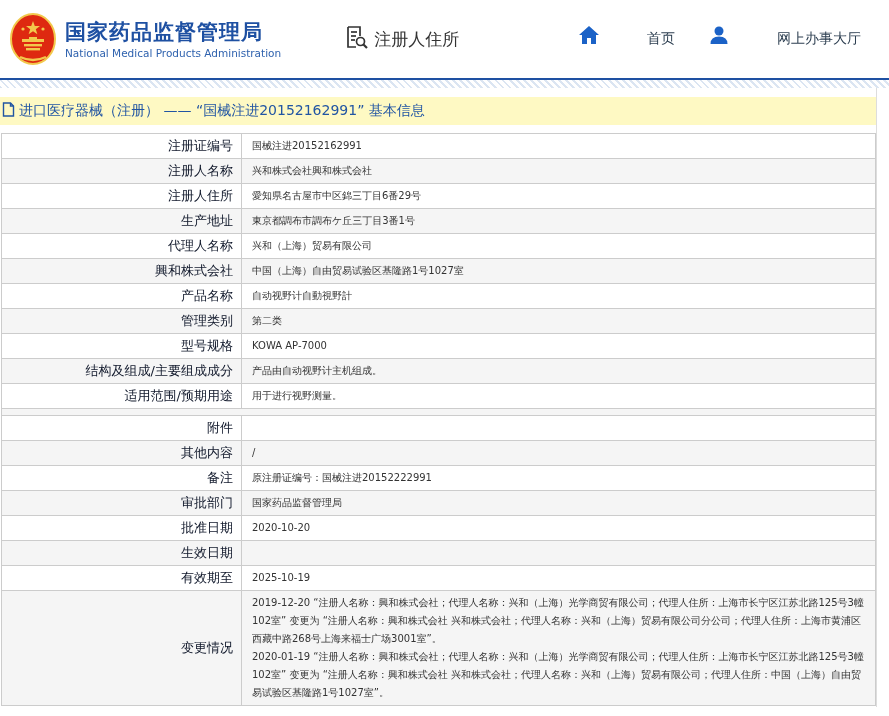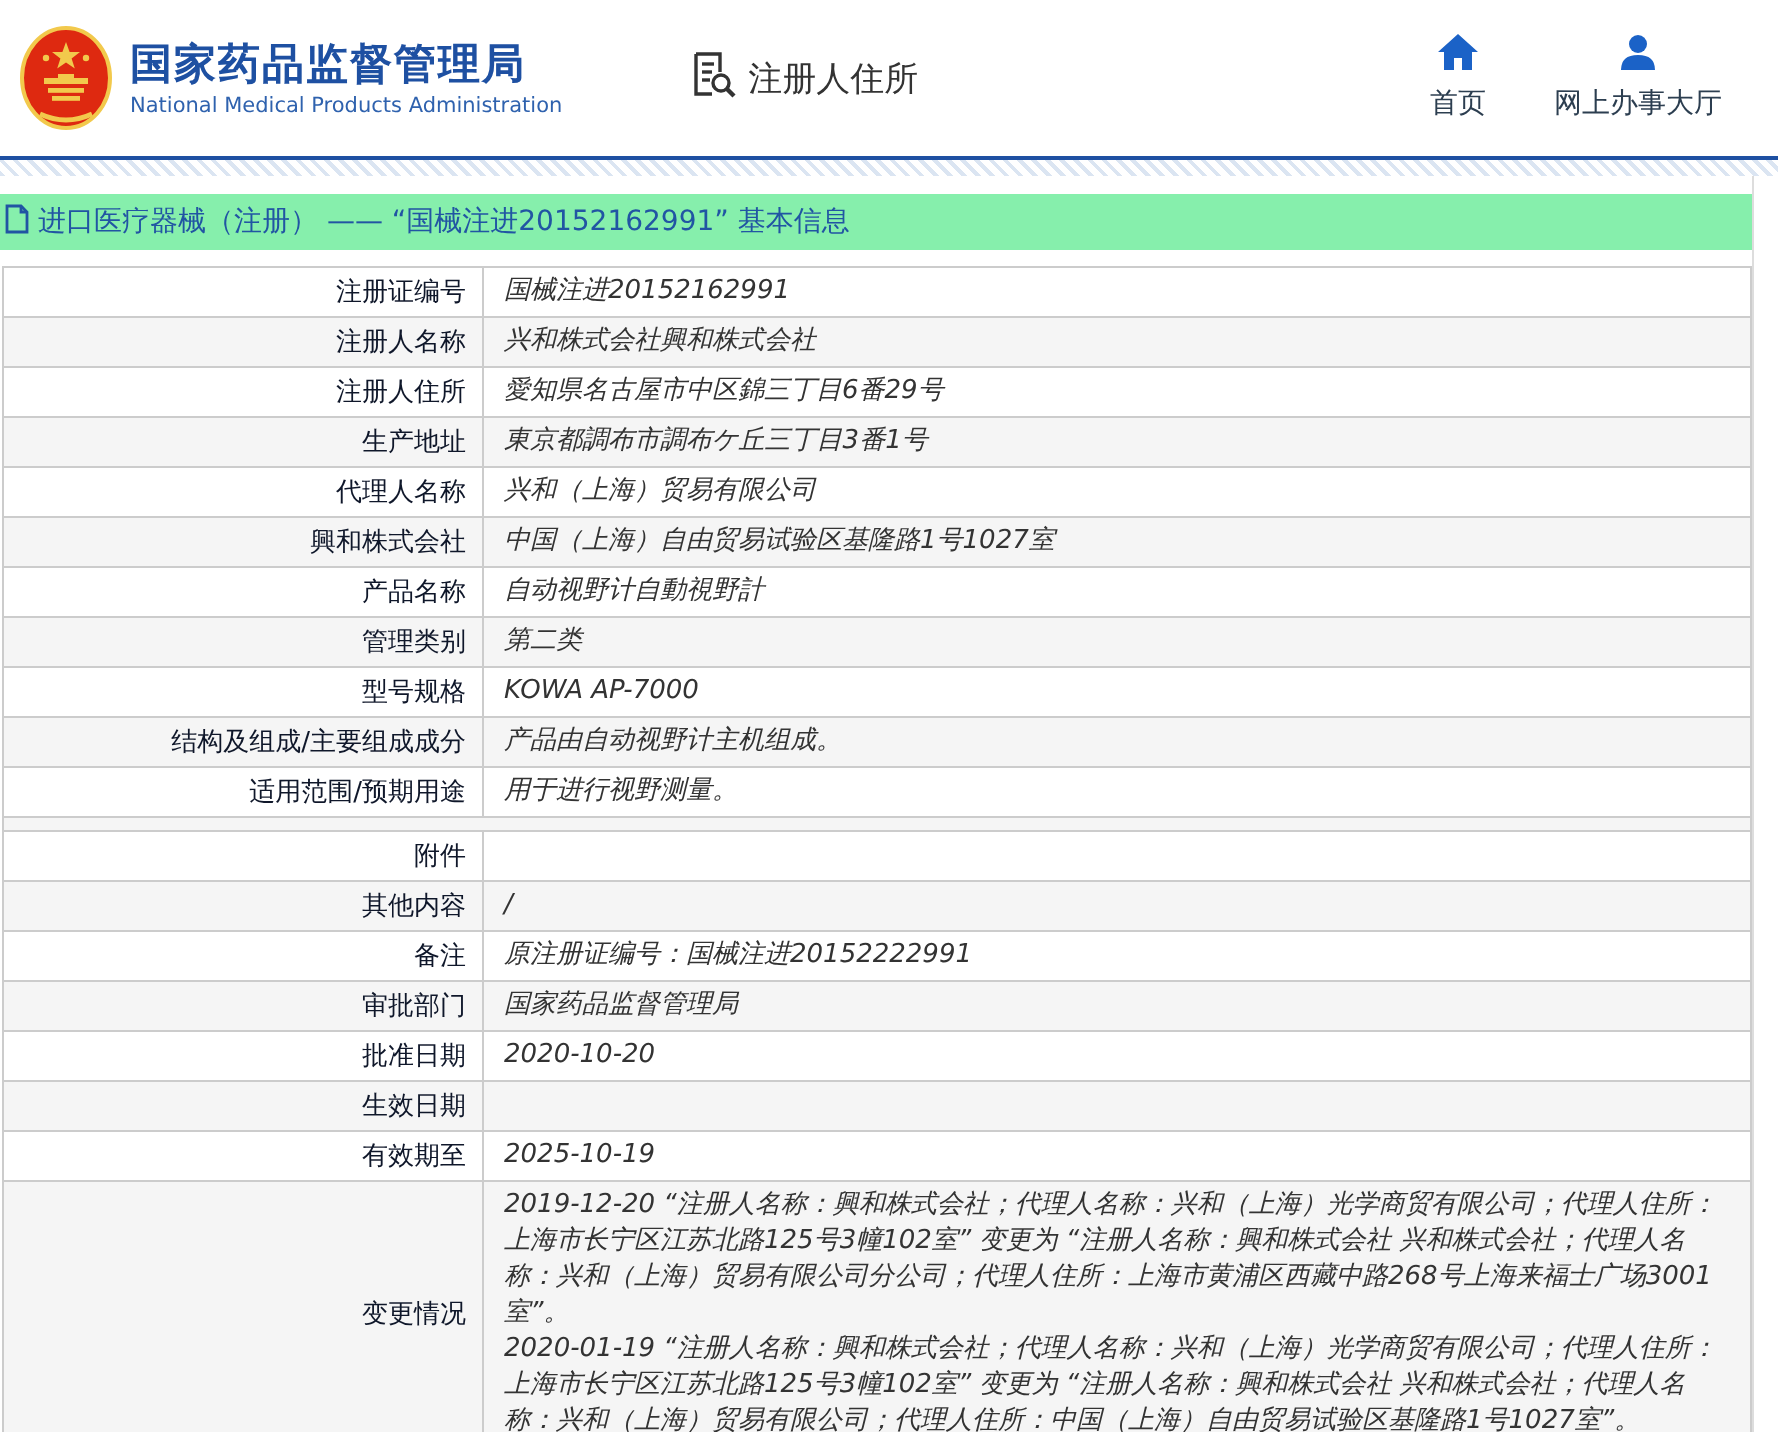--- a/index.html
+++ b/index.html
@@ -11,40 +11,40 @@
   
   .hdr{height:78px;display:flex;align-items:center;position:relative;background:#fff;}
   .logo{width:46px;height:52px;margin-left:10px;flex:0 0 auto;}
   .title-block{margin-left:9px;}
   .title-cn{font-size:21px;font-weight:bold;color:#1e50a2;letter-spacing:1px;line-height:24px;}
   .title-en{font-size:10.5px;color:#2f62ae;margin-top:3px;}
   .dq{display:flex;align-items:center;margin-left:62px;cursor:pointer;}
   .dq svg{margin-right:5px;}
   .dq-label{font-size:17px;color:#333;}
   .nav-right{margin-left:auto;display:flex;gap:34px;margin-right:28px;}
-  .nav-item{display:flex;flex-direction:column;align-items:center;cursor:pointer;}
+  .nav-item{display:flex;flex-direction:row;align-items:center;cursor:pointer;gap:48px;}
   .nav-item svg{margin-bottom:4px;}
   .nav-label{font-size:14px;color:#2c3e50;}
   
   .blue-line{height:2px;background:#1e50a2;}
   .hatch{height:8px;background:repeating-linear-gradient(45deg,#dbe5f2 0 2px,#ffffff 2px 5px);}
   
   .content{width:877px;border-right:1px solid #ddd;padding-top:9px;min-height:619px;box-sizing:border-box;}
-  .breadcrumb{height:28px;background:#86efac;display:flex;align-items:center;
+  .breadcrumb{height:28px;background:#fef9c3;display:flex;align-items:center;
     font-size:14px;color:#2155a3;padding-left:2px;width:876px;box-sizing:border-box;}
   .breadcrumb svg{margin-right:4px;flex:0 0 auto;}
   
   .tbl{width:873px;margin:8px 0 0 1px;border:1px solid #ccc;border-bottom:none;}
   .trow{display:flex;border-bottom:1px solid #ccc;background:#fff;}
   .trow.alt{background:#f5f5f5;}
   .tlabel{width:240px;box-sizing:border-box;border-right:1px solid #ccc;
     display:flex;align-items:center;justify-content:flex-end;
     padding:3px 8px 3px 4px;font-size:13px;color:#0f172a;min-height:17px;text-align:right;}
   .tvalue{flex:1;box-sizing:border-box;display:flex;align-items:flex-end;
-    padding:3px 10px;font-size:13px;color:#333;line-height:18px;font-style:italic;}
+    padding:3px 10px;font-size:10px;color:#333;line-height:18px;}
   .tvalue span{white-space:pre-line;}
 </style>
 </head>
 <body>
 
 <div class="hdr">
   <span class="logo">
     <svg width="46" height="52" viewBox="0 0 46 52">
       <ellipse cx="23" cy="26" rx="22" ry="25" fill="#de2910" stroke="#f2c94c" stroke-width="2"></ellipse>
       <polygon points="23,8 24.8,13 30,13 25.8,16.2 27.4,21.2 23,18.2 18.6,21.2 20.2,16.2 16,13 21.2,13" fill="#f2c94c"></polygon>

